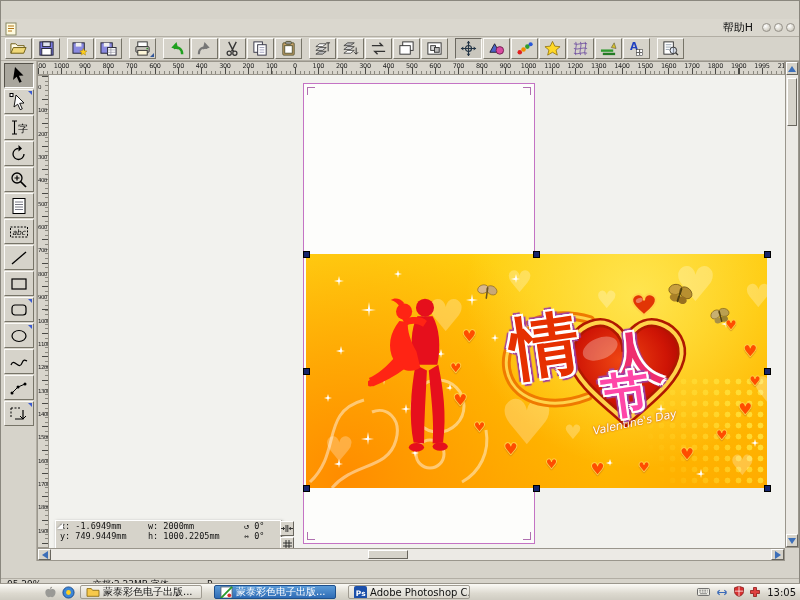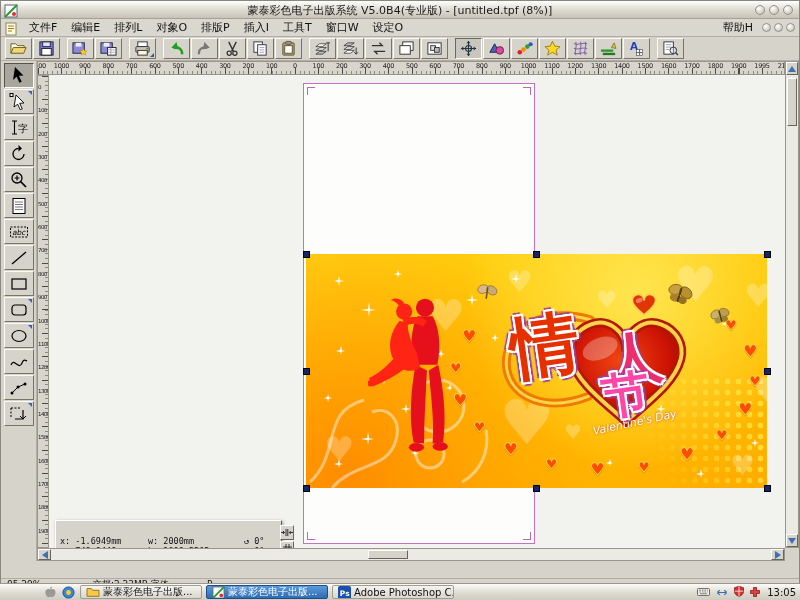--- a/index.html
+++ b/index.html
@@ -60,21 +60,21 @@
 .rheart{position:absolute;color:#ff4d00;-webkit-text-stroke:1px #ffcf40;text-shadow:0 1px 1px rgba(120,20,0,.6);font-family:"DejaVu Sans",sans-serif;line-height:1}
 .spark{position:absolute}
 .spark::before{content:"";position:absolute;left:50%;top:0;width:2px;height:100%;background:linear-gradient(180deg,rgba(255,255,255,0),#fff 45%,rgba(255,255,255,0));transform:translateX(-50%)}
 .spark::after{content:"";position:absolute;top:50%;left:0;height:2px;width:100%;background:linear-gradient(90deg,rgba(255,255,255,0),#fff 45%,rgba(255,255,255,0));transform:translateY(-50%)}
 .vchar{position:absolute;font-weight:bold;line-height:1;transform:rotate(-8deg);
 text-shadow:2px 0 0 #fff,-2px 0 0 #fff,0 2px 0 #fff,0 -2px 0 #fff,2px 2px 0 #fff,-2px -2px 0 #fff,2px -2px 0 #fff,-2px 2px 0 #fff,4px 1px 1px #a040a0,-4px -1px 1px #a040a0,1px 4px 1px #a040a0,-1px -4px 1px #a040a0}
 .c0{color:#e63000}.c1{color:#ee2d6e}.c2{color:#ff46a8}
 .script{position:absolute;color:#fff;font-style:italic;font-size:11px;transform:rotate(-12deg);text-shadow:0 0 2px rgba(160,20,20,.8)}
 .handle{position:absolute;width:7px;height:7px;background:#16246b;border:1px solid #000}
 
-.infobox{position:absolute;left:6px;top:445px;width:227px;height:37px;background:#d6d3ca;border:1px solid;border-color:#fff #68655d #68655d #fff;box-shadow:1px 1px 3px rgba(0,0,0,.35);display:flex;align-items:flex-end}
+.infobox{position:absolute;left:6px;top:445px;width:227px;height:37px;background:#d6d3ca;border:1px solid;border-color:#fff #68655d #68655d #fff;box-shadow:1px 1px 3px rgba(0,0,0,.35);display:flex;align-items:flex-start}
 .grip{width:8px;border-right:1px solid #b2aea4;position:relative}
 .grip::before{content:"";position:absolute;left:1px;top:2px;border-top:6px solid transparent;border-right:6px solid #fff;filter:drop-shadow(0 0 1px #777)}
 .ib-grid{flex:1;display:grid;grid-template-columns:88px 96px 36px;grid-template-rows:1fr 1fr;align-items:center;font-family:"DejaVu Sans Mono",monospace;font-size:8.5px;padding-left:3px;color:#111}
 .ib-btns{width:20px;display:flex;flex-direction:column;justify-content:center;gap:1px;padding-right:1px}
 .ib-btn{height:15px;background:#d6d3ca;border:1px solid;border-color:#fff #68655d #68655d #fff;display:flex;align-items:center;justify-content:center;font-size:7px}
 
 .vscroll{position:absolute;right:0;top:0;width:14px;height:487px;background:#eceae5;border:1px solid #9a968c}
 .hscroll{position:absolute;left:0;bottom:0;right:14px;height:13px;background:#eceae5;border:1px solid #9a968c}
 .scorner{position:absolute;right:0;bottom:0;width:14px;height:13px;background:#d6d3ca}
 .sarr{position:absolute;background:#d6d3ca;border:1px solid;border-color:#fff #68655d #68655d #fff;display:flex;align-items:center;justify-content:center}
@@ -96,54 +96,28 @@
 .tkbtn.active{background:linear-gradient(#5b9bd8,#2f6cb5);border-color:#1d4f8c;color:#fff}
 .tkbtn svg{flex:none}
 .tray{position:absolute;right:4px;top:1px;height:15px;display:flex;align-items:center;gap:4px}
 .clock{font-size:10px;padding-left:2px}
 </style>
 </head>
 <body>
 
 <div id="win">
 
-  <div class="titlebar">
-    <span class="appicon">
-      <svg viewBox="0 0 14 14">
-          <rect x="1" y="1" width="12" height="12" fill="#fff" stroke="#567"></rect>
-          <path d="M1 13L13 1" stroke="#2a9a2a" stroke-width="2"></path>
-          <circle cx="10" cy="10" r="2" fill="#e03030"></circle>
-        </svg>
-    </span>
-    <div class="title">蒙泰彩色电子出版系统 V5.0B4(专业版) - [untitled.tpf (8%)]</div>
-    <div class="winbtns">
-      <div class="circ"></div>
-      <div class="circ"></div>
-      <div class="circ"></div>
-    </div>
-  </div>
 
   <div class="menubar">
     <span class="appicon" style="position:static;margin:0 4px 0 3px">
       <svg viewBox="0 0 14 14">
           <rect x="2" y="1" width="10" height="12" fill="#fffbe0" stroke="#886"></rect>
           <path d="M4 4h6M4 6.5h6M4 9h4" stroke="#a60" stroke-width=".9"></path>
         </svg>
     </span>
-    <span id="menu-items" style="display:flex">
-        <div class="menu-item">文件F</div>
-        <div class="menu-item">编辑E</div>
-        <div class="menu-item">排列L</div>
-        <div class="menu-item">对象O</div>
-        <div class="menu-item">排版P</div>
-        <div class="menu-item">插入I</div>
-        <div class="menu-item">工具T</div>
-        <div class="menu-item">窗口W</div>
-        <div class="menu-item">设定O</div>
-      </span>
     <span class="menu-help">帮助H</span>
     <span class="menucircs">
       <span class="circ"></span>
       <span class="circ"></span>
       <span class="circ"></span>
     </span>
   </div>
 
   <div class="toolbar" id="toolbar">
       <div class="tbg">
@@ -754,21 +728,21 @@
         <path d="M7 3.5C5 2.5 3 3.5 2.6 6c-.4 3 1.4 5.8 3.4 6 .6.1 1.4-.3 2-.3s1.4.4 2 .3c2-.2 3.8-3 3.4-6C13 3.5 11 2.5 9 3.5z" fill="#9a9a96"></path>
         <path d="M7.5 3C7.6 1.8 8.6.8 9.8.8 9.7 2 8.7 3 7.5 3z" fill="#8a8a86"></path>
       </svg>
   </span>
   <span class="qicon">
     <svg width="13" height="13" viewBox="0 0 14 14">
         <circle cx="7" cy="7" r="6" fill="#3a86d8" stroke="#1a4a88"></circle>
         <circle cx="7" cy="7" r="2.6" fill="#ffd020"></circle>
       </svg>
   </span>
-  <span id="taskbuttons" style="display:flex;gap:4px">
+  <span id="taskbuttons" style="display:flex;gap:12px">
       <div class="tkbtn" style="width: 122px;">
         <span style="display: flex;">
           <svg width="14" height="12" viewBox="0 0 16 14">
             <path d="M1 12V3h5l1.5 2H15v7z" fill="#f7c94a" stroke="#8a6a10"></path>
           </svg>
         </span>
         <span>蒙泰彩色电子出版...</span>
       </div>
       <div class="tkbtn active" style="width: 122px;">
         <span style="display: flex;">

